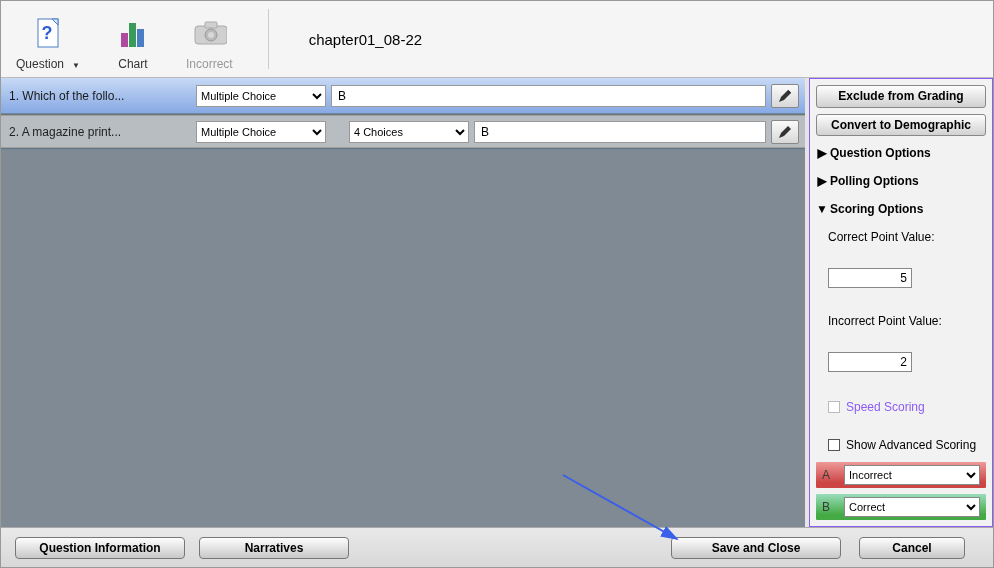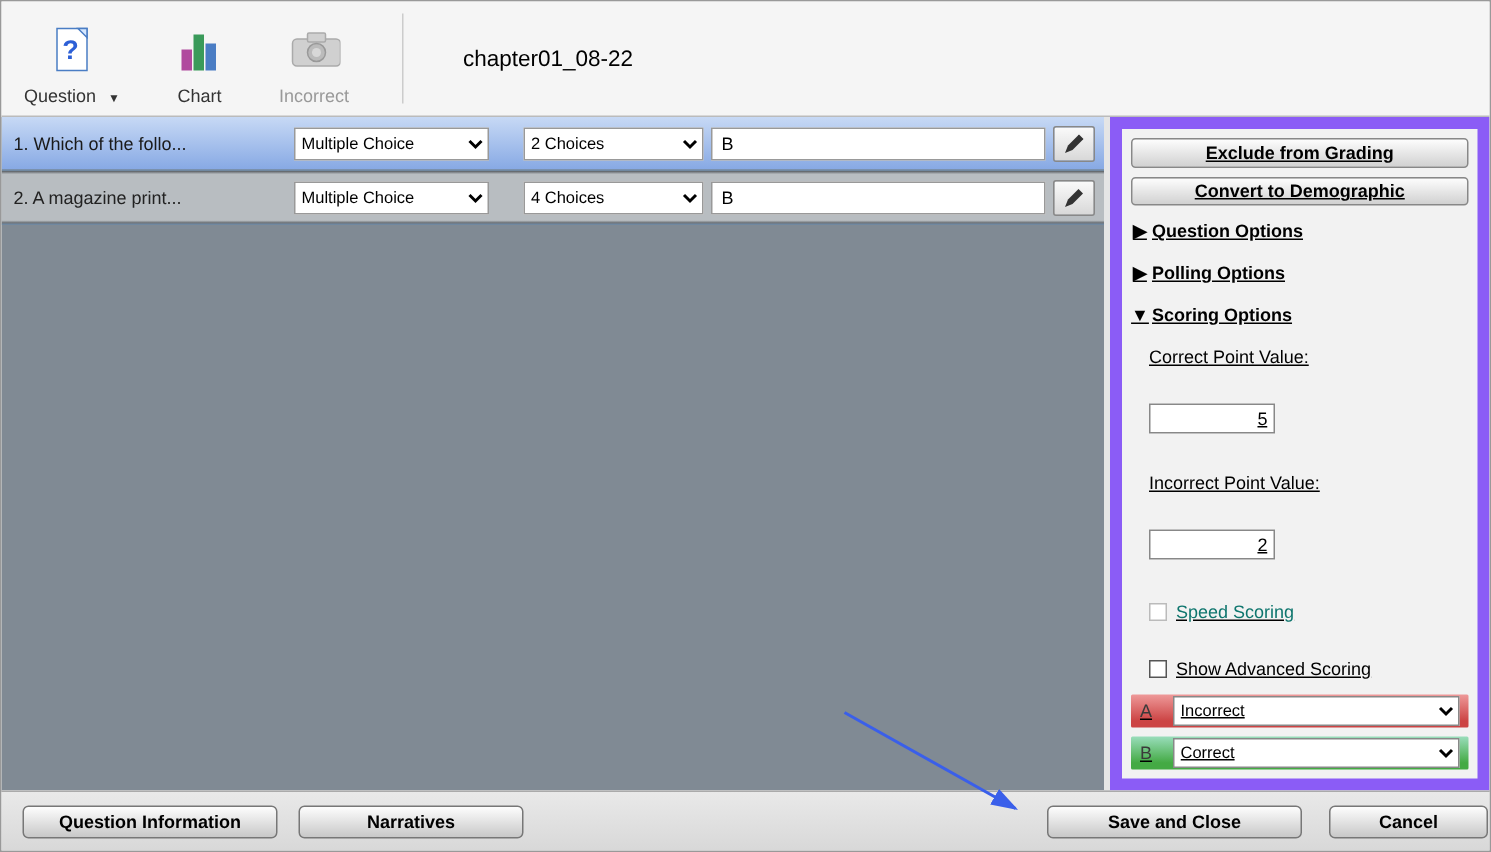--- a/index.html
+++ b/index.html
@@ -133,29 +133,28 @@
       align-items: center;
       justify-content: center;
       background: linear-gradient(to bottom, #fafafa, #d8d8d8);
       border: 1px solid #888;
       border-radius: 2px;
       cursor: pointer;
     }
 
     
     .right-panel {
-      width: 253px;
+      width: 184px;
       background: #f2f2f2;
-      border: 8px solid #8b5cf6;
+      border: 1px solid #8b5cf6;
       padding: 6px 6px;
       display: flex;
       flex-direction: column;
       gap: 6px;
       overflow: auto;
-      text-decoration: underline;
     }
     .panel-btn {
       height: 24px;
       background: linear-gradient(to bottom, #fdfdfd, #d1d1d1);
       border: 1px solid #888;
       border-radius: 3px;
       font-size: 12px;
       font-weight: bold;
       text-align: center;
       cursor: pointer;
@@ -230,21 +229,21 @@
       padding: 0 22px;
       background: linear-gradient(to bottom, #fdfdfd, #c8c8c8);
       border: 1px solid #777;
       border-radius: 4px;
       font-size: 12px;
       font-weight: bold;
       cursor: pointer;
     }
     .right-btns {
       position: absolute;
-      right: 1px;
+      right: 28px;
       display: flex;
       gap: 18px;
     }
     .save-btn { width: 170px; }
     .cancel-btn { width: 106px; }
     .info-btn { width: 170px; }
     .narratives-btn { width: 150px; }
 
     
     .arrow-annot {
@@ -295,21 +294,20 @@
       <span class="title-text">chapter01_08-22</span>
     </div>
   </div>
 
   <div class="workspace">
 
     <div class="question-panel">
       <div class="q-row selected">
         <div class="q-label-cell">1. Which of the follo...</div>
         <select class="type-select"><option>Multiple Choice</option></select>
-        <select class="choices-select"><option>2 Choices</option></select>
         <input class="answer-input" value="B" style="">
         <div class="edit-btn">
           <svg width="16" height="16">
               <path d="M2 14 L4 9 L11 2 L14 5 L7 12 L2 14 Z" fill="#333"></path>
               <path d="M11 2 L14 5" stroke="#333" stroke-width="1"></path>
             </svg>
         </div>
       </div>
       <div class="q-row unselected">
         <div class="q-label-cell">2. A magazine print...</div>
@@ -338,21 +336,21 @@
       </div>
       <div class="section-header">
         <span class="tri">▼</span>
         <span>Scoring Options</span>
       </div>
       <div class="section-body">
         <div class="field-label">Correct Point Value:</div>
         <input class="point-input" value="5" style="">
         <div class="field-label">Incorrect Point Value:</div>
         <input class="point-input" value="2" style="">
-        <div class="checkbox-row" style="margin-top:4px;color:#0f766e;">
+        <div class="checkbox-row" style="margin-top:4px;color:#8b5cf6;">
           <span class="checkbox-box grey"></span>
           <span>Speed Scoring</span>
         </div>
         <div class="checkbox-row">
           <span class="checkbox-box"></span>
           <span>Show Advanced Scoring</span>
         </div>
       </div>
 
       <div class="answer-row inc">

